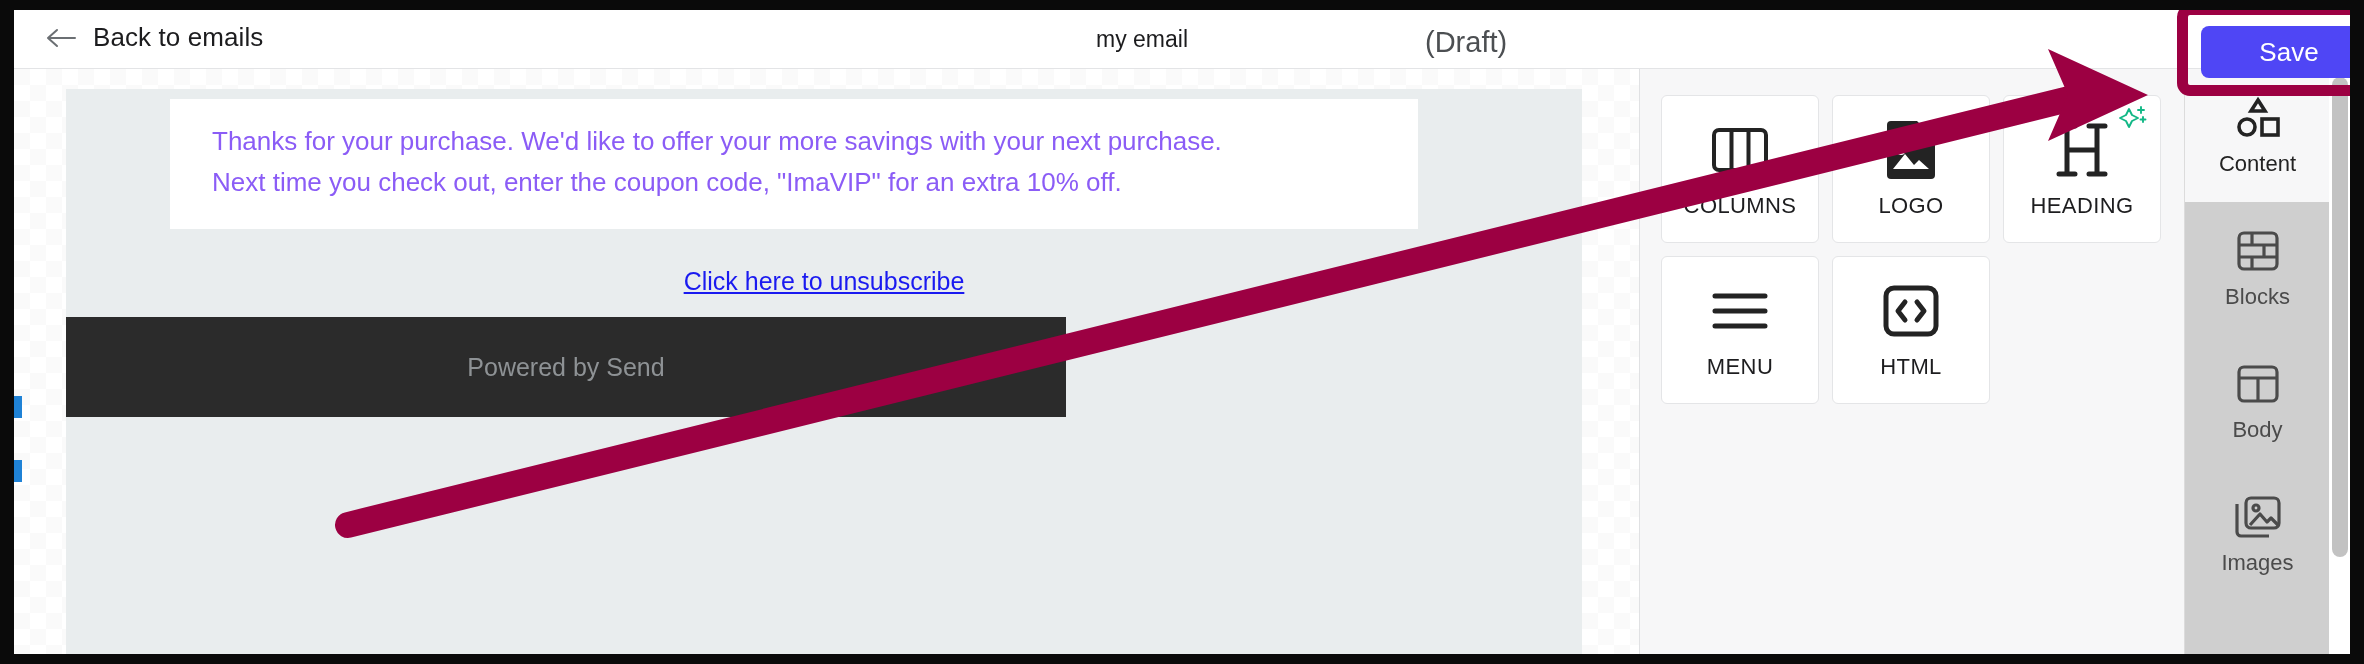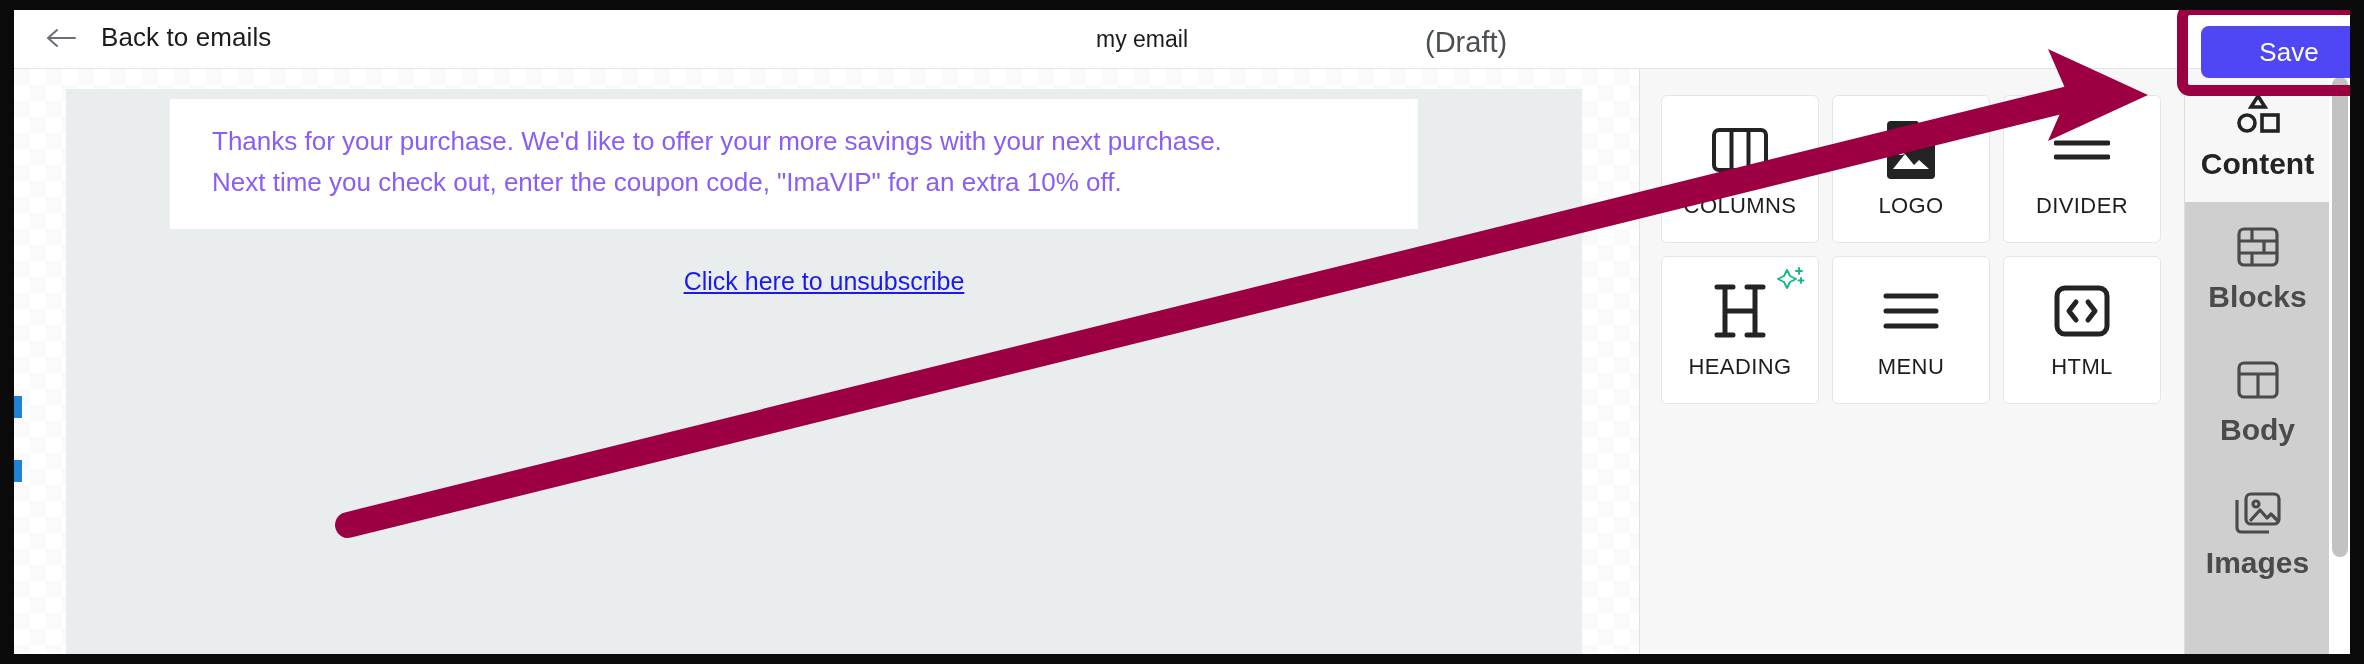--- a/index.html
+++ b/index.html
@@ -41,21 +41,21 @@
     background: #ffffff;
     border-bottom: 1px solid #e3e4e6;
     box-sizing: border-box;
   }
   #back-link {
     position: absolute;
     left: 32px;
     top: 12px;
     display: flex;
     align-items: center;
-    gap: 25px;
+    gap: 17px;
     cursor: pointer;
   }
   #back-arrow {
     width: 30px; height: 22px;
     color: #6b6f73;
     display: block;
   }
   #back-label {
     font-size: 26px;
     color: #1c1c1e;
@@ -275,22 +275,21 @@
     color: #232323;
   }
   .rail-tab .rail-glyph {
     height: 46px;
     display: flex;
     align-items: center;
     justify-content: center;
   }
   .rail-tab .rail-label {
     margin-top: 10px;
-    font-size: 30px;
-    font-weight: bold;
+    font-size: 22px;
   }
 
   
   #scroll-track {
     position: absolute;
     left: 2315px;
     top: 0;
     width: 21px;
     height: 585px;
     background: #ffffff;
@@ -351,20 +350,23 @@
 
         <div id="text-block">
           <div class="body-line">Thanks for your purchase. We'd like to offer your more savings with your next purchase.</div>
           <div class="body-line">Next time you check out, enter the coupon code, "ImaVIP" for an extra 10% off.</div>
         </div>
 
         <div id="unsub-wrap">
           <span id="unsub-link" style="color: rgb(26, 26, 240);">Click here to unsubscribe</span>
         </div>
 
+        <div id="email-footer">
+          <span id="footer-text">Powered by Send</span>
+        </div>
       </div>
 
       <div id="palette">
         <div id="palette-grid">
             <div class="tile">
               <div class="glyph">
                 <svg width="56" height="46" viewBox="0 0 56 46" fill="none">
                   <rect x="2" y="3" width="52" height="40" rx="5" stroke="currentColor" stroke-width="4"></rect>
                   <path d="M19.5 3v40M36.5 3v40" stroke="currentColor" stroke-width="4"></path>
                 </svg>
@@ -374,28 +376,20 @@
             <div class="tile">
               <div class="glyph">
                 <svg width="48" height="58" viewBox="0 0 48 58" fill="currentColor">
                   <path d="M4 0h26l18 18v36a4 4 0 0 1-4 4H4a4 4 0 0 1-4-4V4a4 4 0 0 1 4-4z"></path>
                   <path d="M31 1v15a2 2 0 0 0 2 2h14z" fill="#fff" opacity="0"></path>
                   <circle cx="14" cy="30" r="4" fill="#fff"></circle>
                   <path d="M6 48l12-15 9 11 5-5 10 9z" fill="#fff"></path>
                 </svg>
               </div>
               <div class="tile-label">LOGO</div>
-            </div>
-            <div class="tile">
-              <div class="glyph">
-                <svg width="56" height="30" viewBox="0 0 56 30" fill="none">
-                  <path d="M2 8h52M2 22h52" stroke="currentColor" stroke-width="5" stroke-linecap="round"></path>
-                </svg>
-              </div>
-              <div class="tile-label">DIVIDER</div>
             </div>
             <div class="tile">
               <span class="sparkle" style="color: rgb(18, 184, 134);"><svg width="30" height="30" viewBox="0 0 30 30" fill="none" stroke="currentColor" stroke-width="1.9" stroke-linejoin="round">
                   <path d="M11 5l3 6 6 3-6 3-3 6-3-6-6-3 6-3z"></path>
                   <path d="M23 3v6M20 6h6M25 13v5M22.5 15.5h5" stroke-linecap="round"></path>
                 </svg></span>
               <div class="glyph">
                 <svg width="52" height="56" viewBox="0 0 52 56" fill="none" stroke="currentColor" stroke-width="5" stroke-linecap="round">
                   <path d="M11 4v48M41 4v48M11 28h30M3 4h16M33 4h16M3 52h16M33 52h16"></path>
                 </svg>

